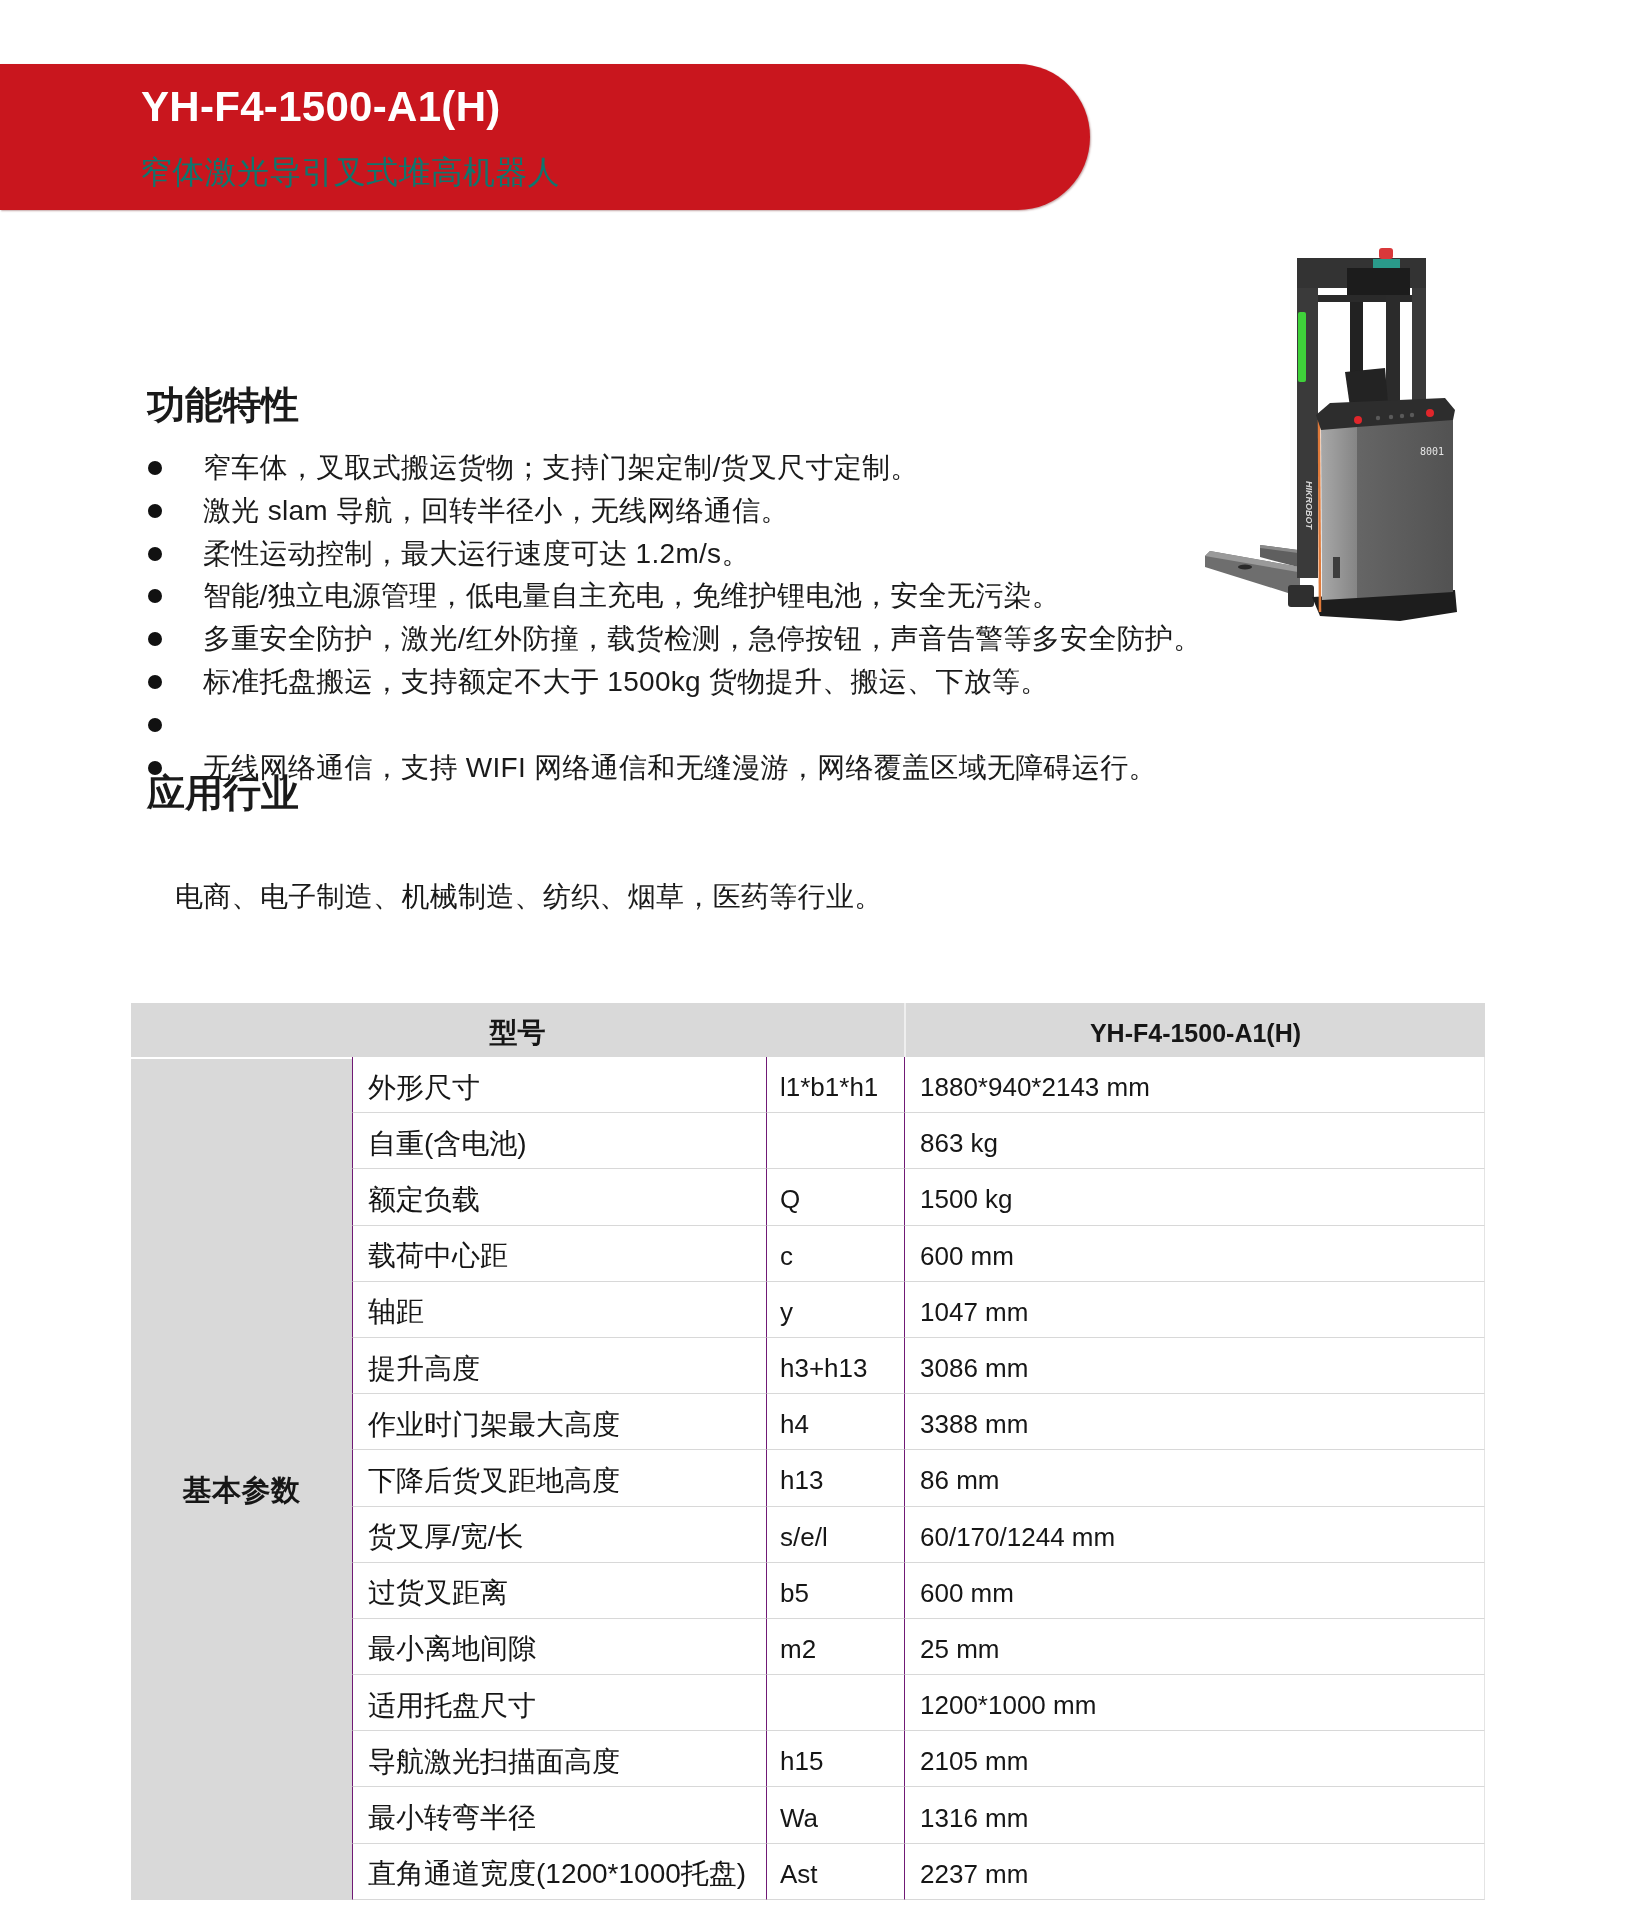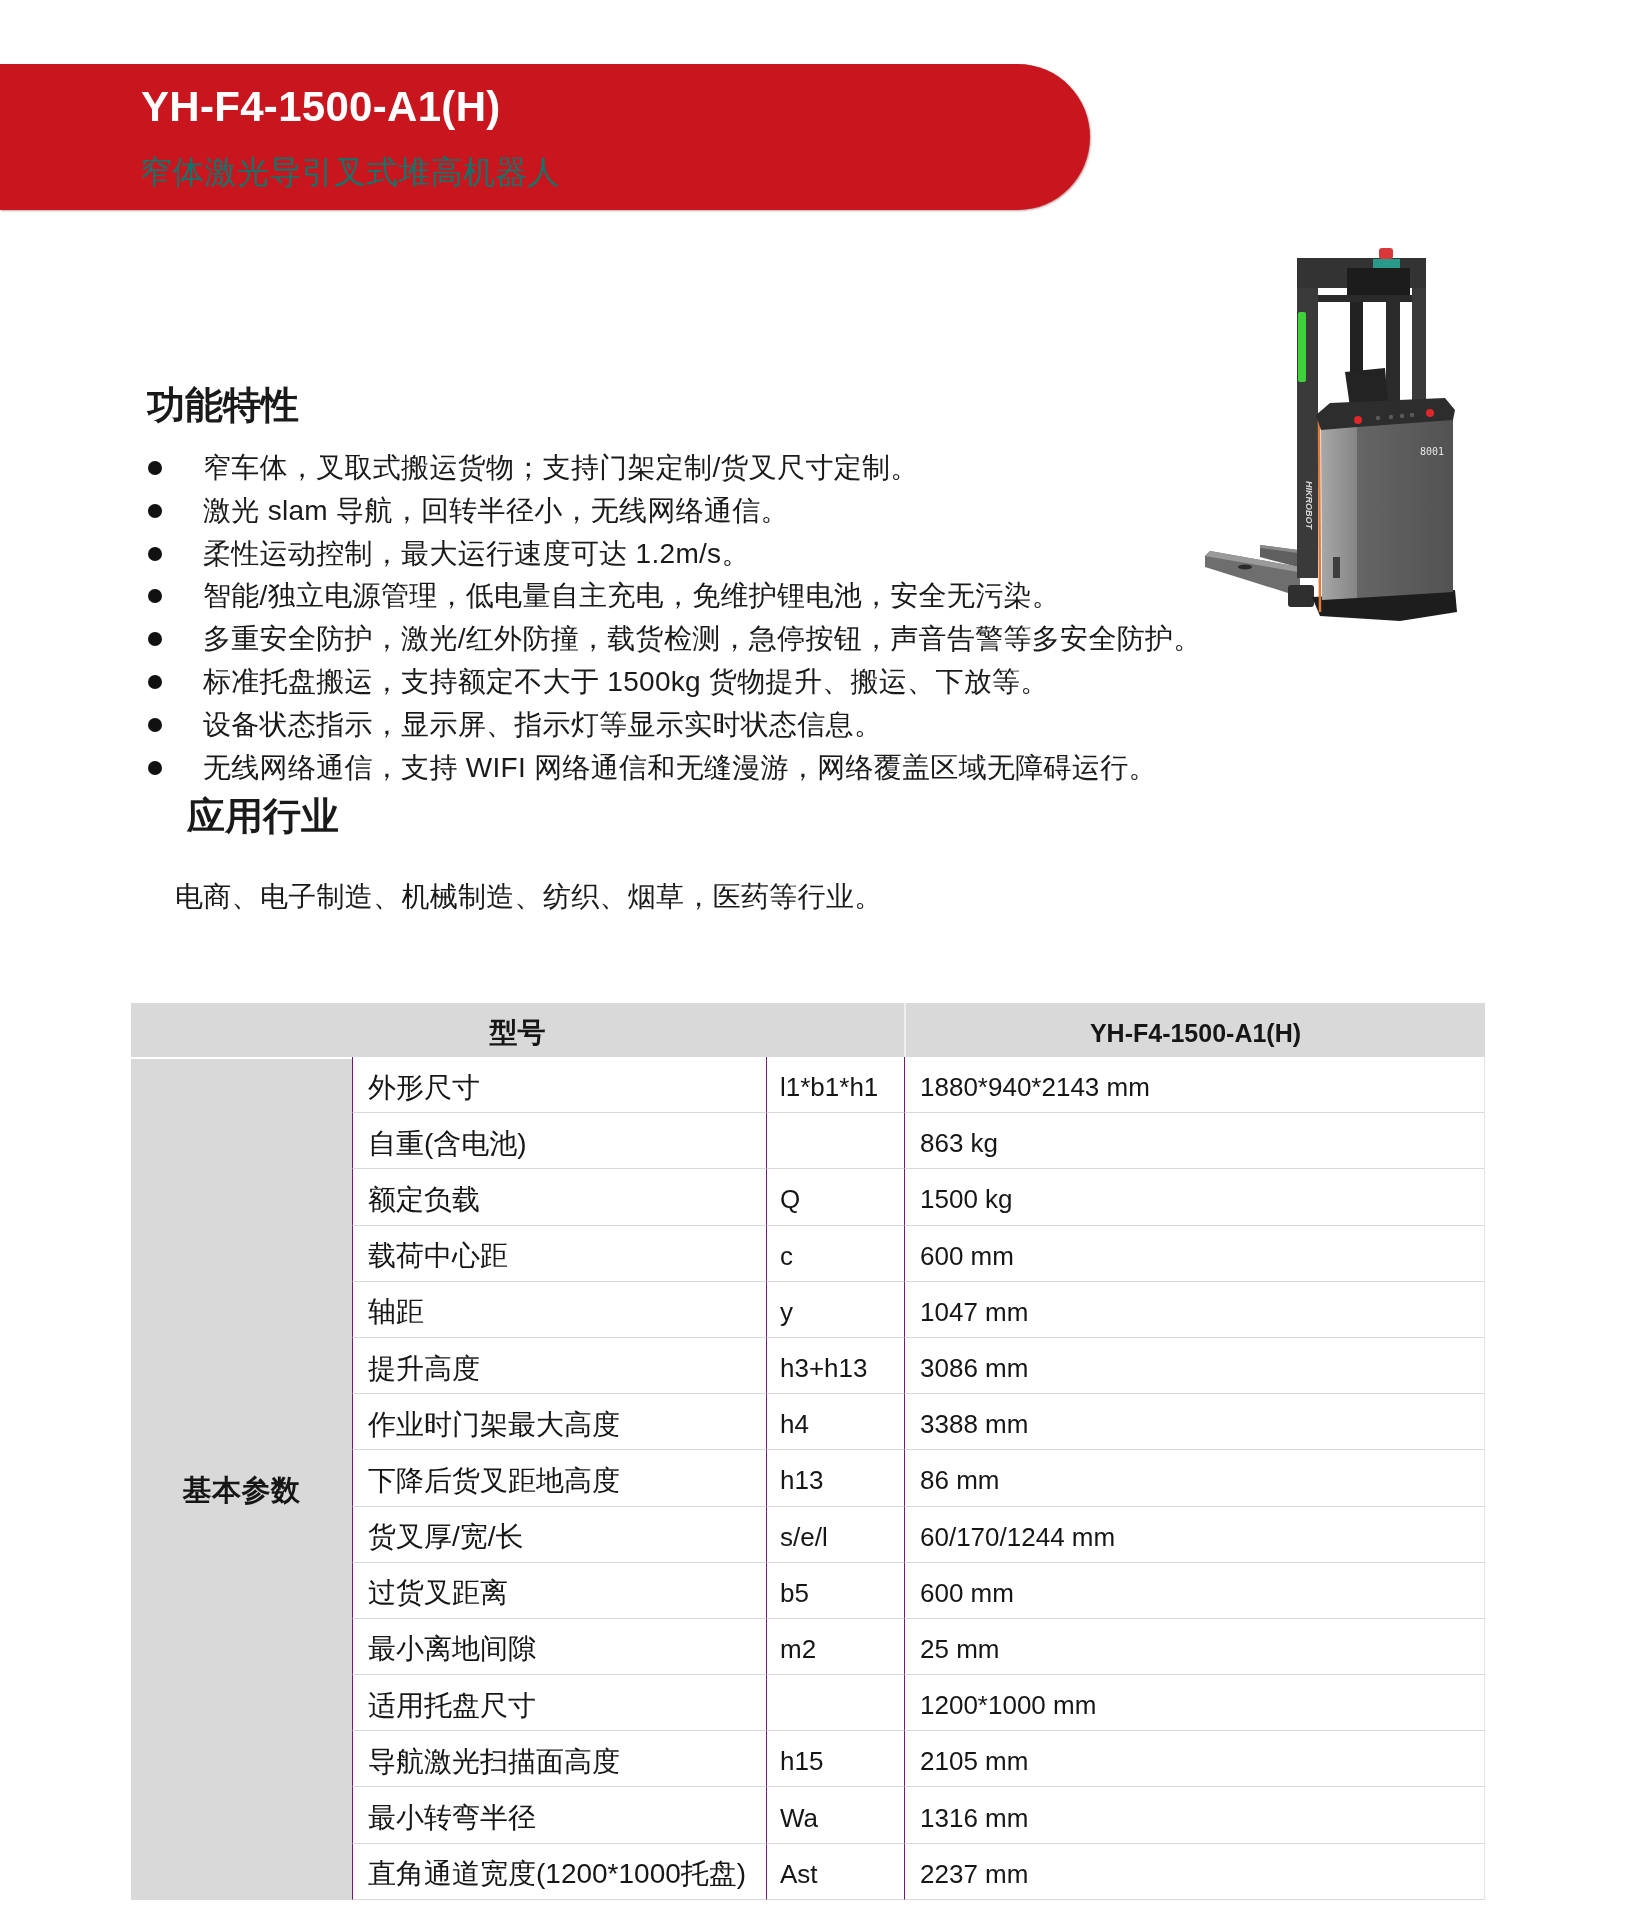--- a/index.html
+++ b/index.html
@@ -24,21 +24,21 @@
       position: absolute; left: 140px; top: 152px;
       font-size: 32px; line-height: 40px; color: #0f766e; white-space: nowrap;
       letter-spacing: 0.3px;
     }
     .section-heading {
       position: absolute; left: 147px; margin: 0;
       font-size: 38px; line-height: 44px; font-weight: bold; color: #1a1a1a;
       white-space: nowrap;
     }
     .features-heading { top: 383px; }
-    .apps-heading { top: 794px; margin-left: 40px; }
+    .apps-heading { top: 771px; }
     .feature-list {
       position: absolute; left: 147px; top: 447px; margin: 0; padding: 0; list-style: none;
     }
     .feature-item {
       position: relative; height: 42.8px; line-height: 42.8px;
       font-size: 28px; padding-left: 56px; white-space: nowrap; letter-spacing: 0.3px;
       color: #1a1a1a;
     }
     .bullet-dot {
       position: absolute; left: 1px; top: 14px; width: 14px; height: 14px;
@@ -149,21 +149,21 @@
 </svg>
 
 <h2 class="section-heading features-heading">功能特性</h2>
 <ul class="feature-list">
   <li class="feature-item"><span class="bullet-dot"></span><span>窄车体，叉取式搬运货物；支持门架定制/货叉尺寸定制。</span></li>
   <li class="feature-item"><span class="bullet-dot"></span><span>激光 slam 导航，回转半径小，无线网络通信。</span></li>
   <li class="feature-item"><span class="bullet-dot"></span><span>柔性运动控制，最大运行速度可达 1.2m/s。</span></li>
   <li class="feature-item"><span class="bullet-dot"></span><span>智能/独立电源管理，低电量自主充电，免维护锂电池，安全无污染。</span></li>
   <li class="feature-item"><span class="bullet-dot"></span><span>多重安全防护，激光/红外防撞，载货检测，急停按钮，声音告警等多安全防护。</span></li>
   <li class="feature-item"><span class="bullet-dot"></span><span>标准托盘搬运，支持额定不大于 1500kg 货物提升、搬运、下放等。</span></li>
-  <li class="feature-item"><span class="bullet-dot"></span><span>设备状态指示，显示屏、指示灯等显示实时状态信息。</span></li>
+  <li class="feature-item"><span class="bullet-dot"></span></li>
   <li class="feature-item"><span class="bullet-dot"></span><span>无线网络通信，支持 WIFI 网络通信和无缝漫游，网络覆盖区域无障碍运行。</span></li>
 </ul>
 
 <h2 class="section-heading apps-heading">应用行业</h2>
 <div class="apps-text">电商、电子制造、机械制造、纺织、烟草，医药等行业。</div>
 
 <div class="spec-table">
   <div class="spec-header">
     <div class="hcell hcell-model-label">型号</div>
     <div class="hcell hcell-model-value">YH-F4-1500-A1(H)</div>

